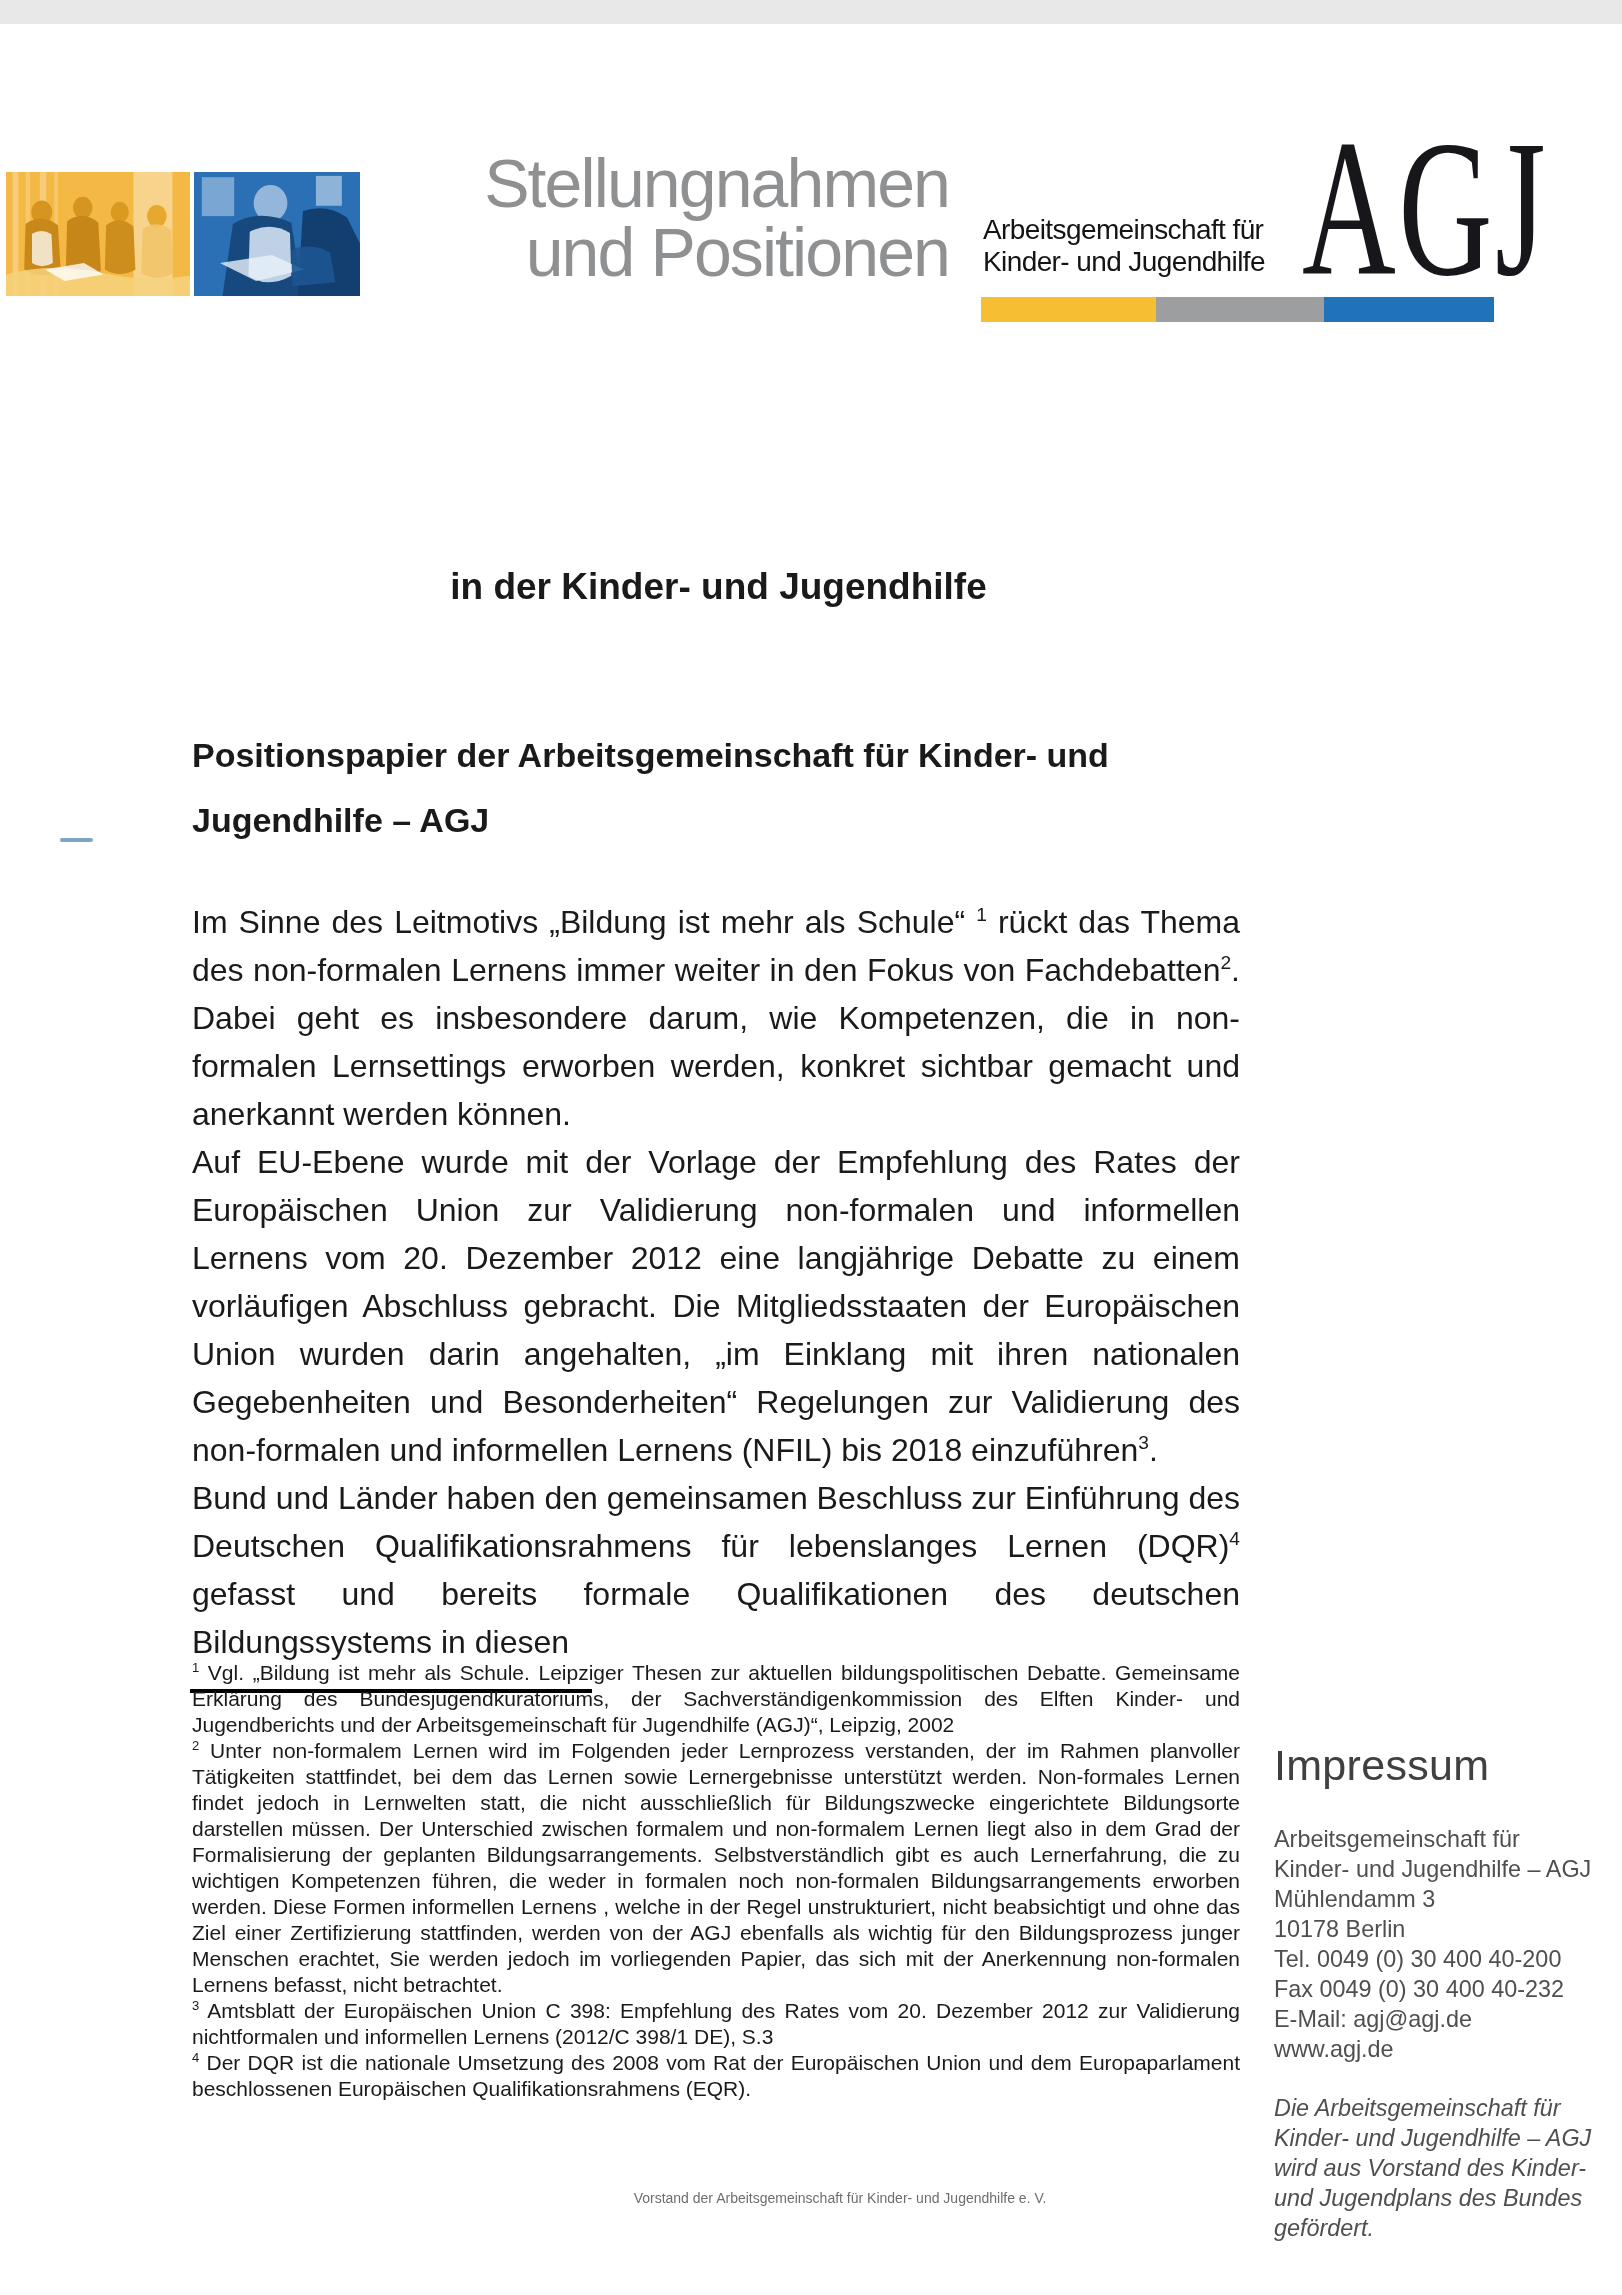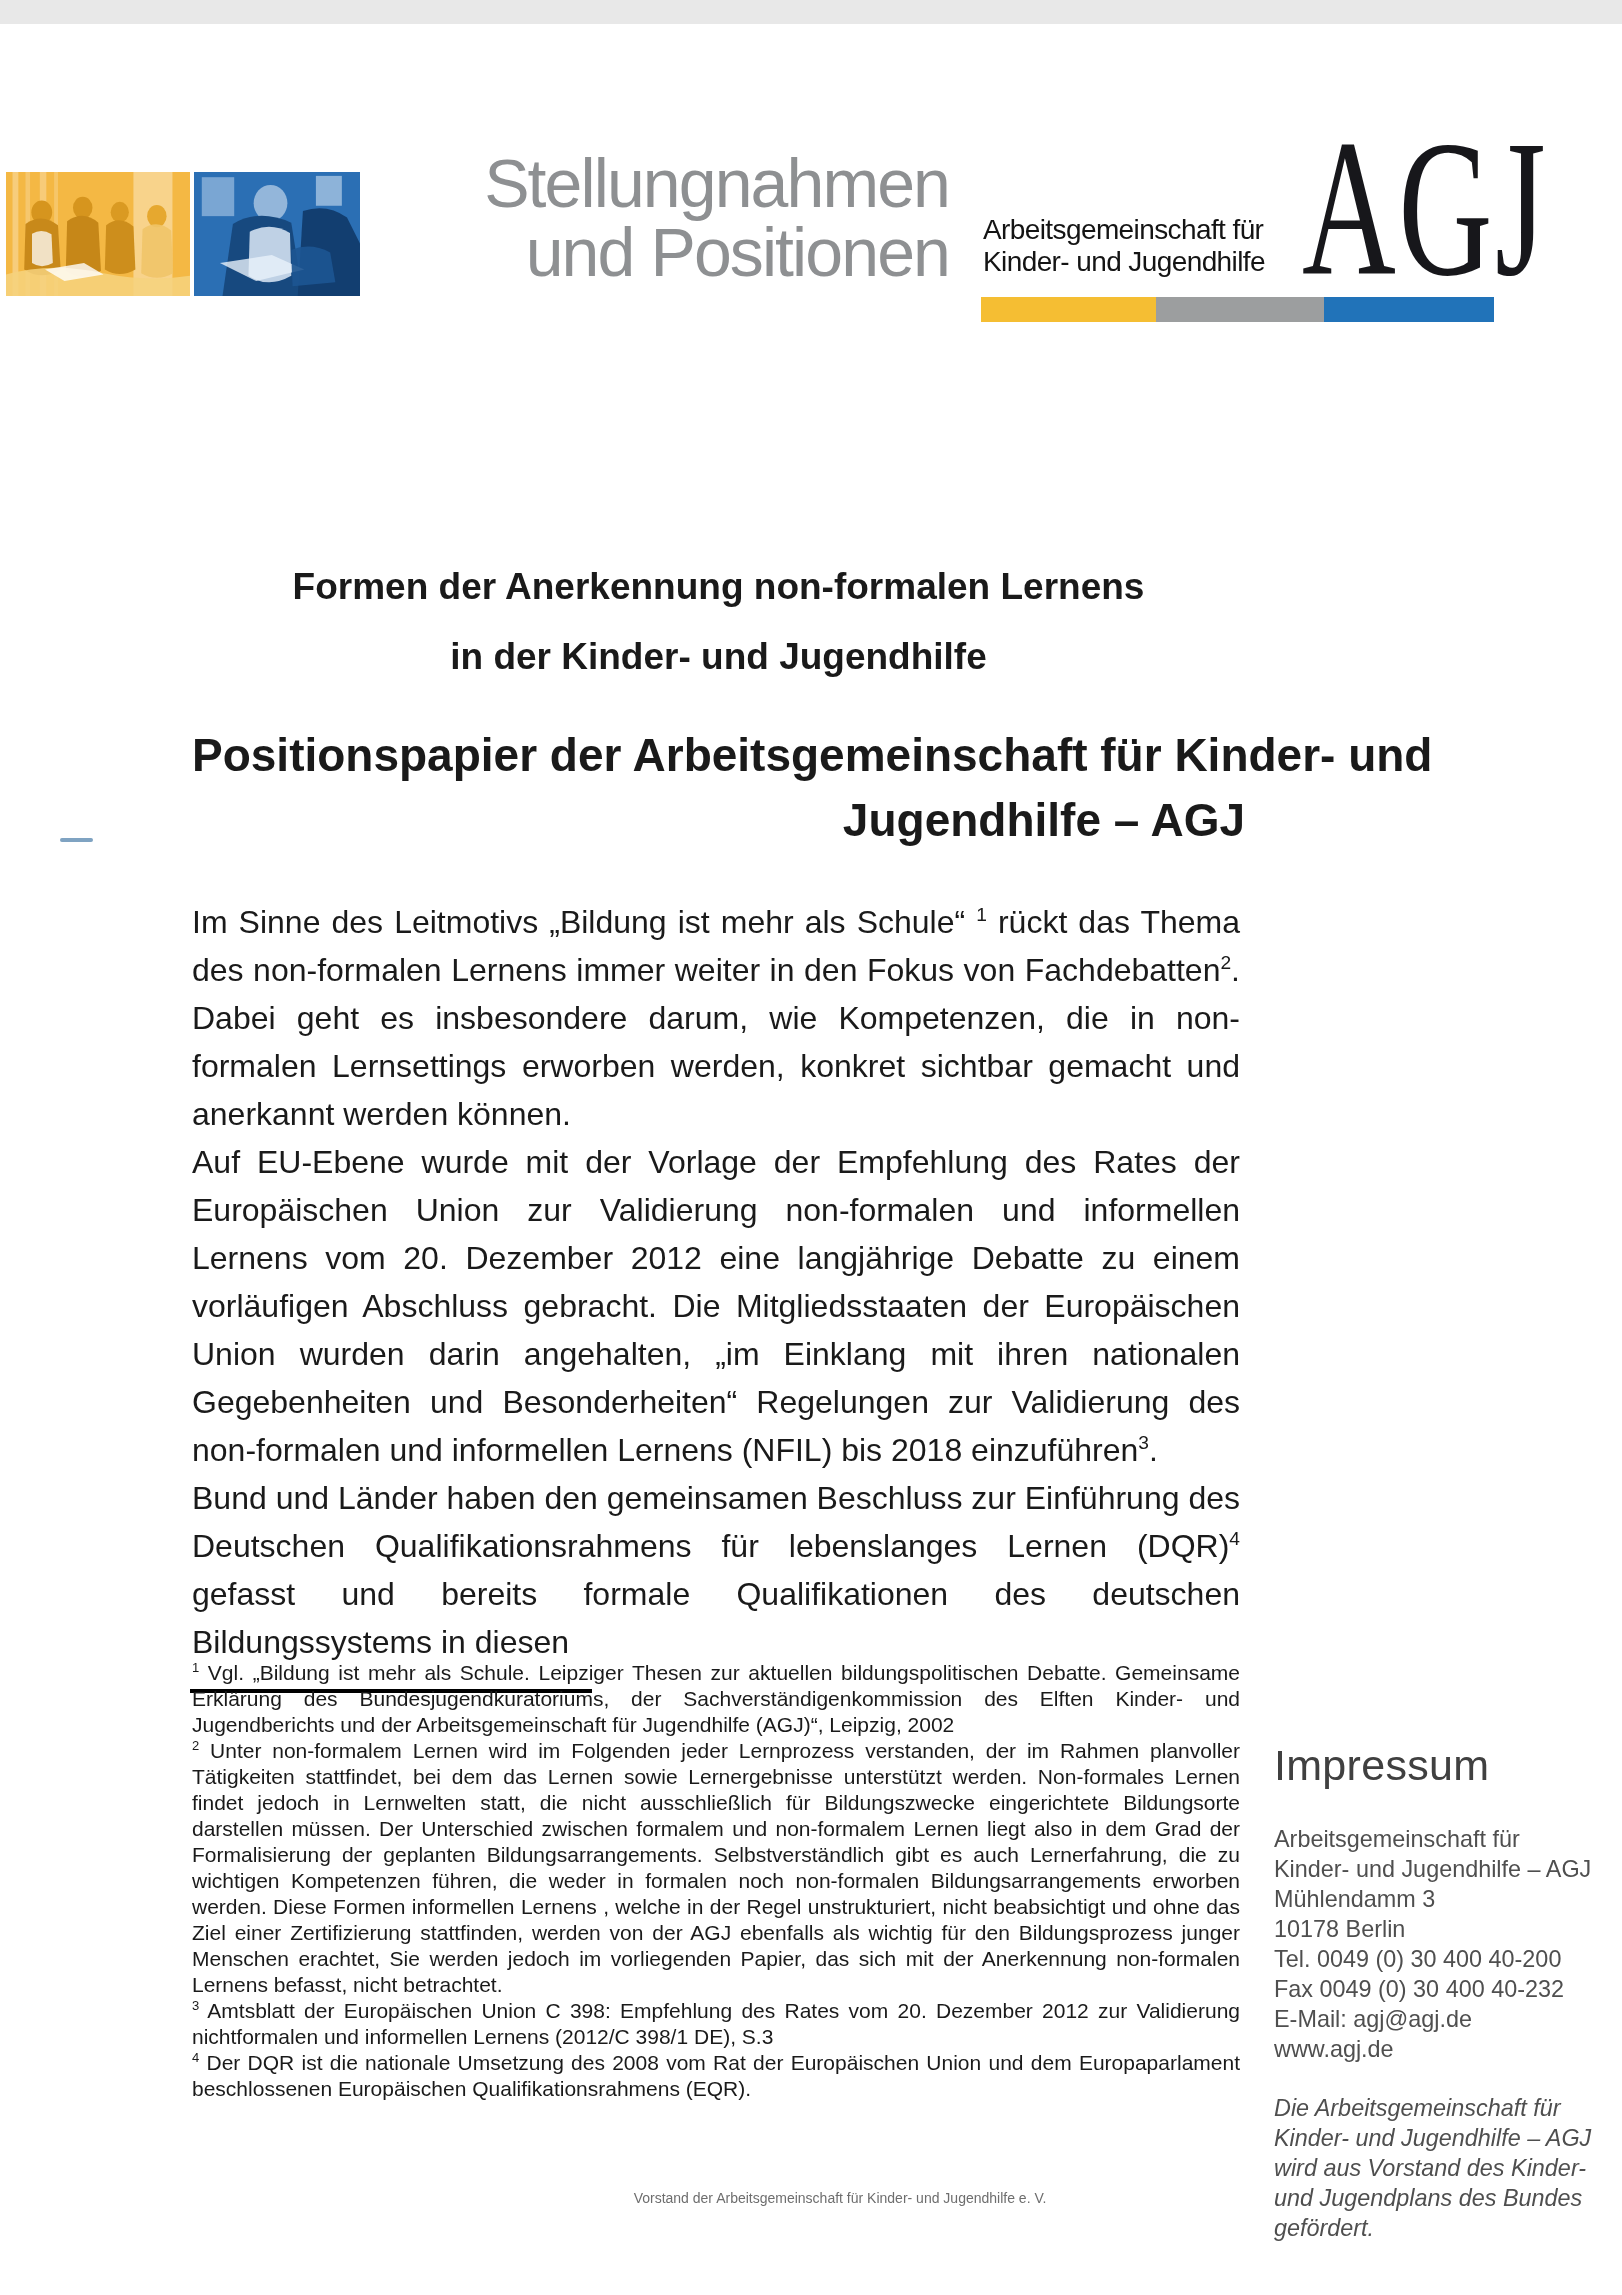--- a/index.html
+++ b/index.html
@@ -50,21 +50,21 @@
   .margin-dash { position:absolute; left:60px; top:814px; width:32.5px; height:3.9px; background:#7fa3c2; border-radius:1.9px; }
 
   
   .doc-title {
     position:absolute; left:192px; top:528px; width:1053px;
     text-align:center; font-weight:bold; font-size:37px; line-height:70px;
     white-space:nowrap;
   }
   .doc-subtitle {
     position:absolute; left:192px; top:699px; width:1053px;
-    text-align:right; font-weight:bold; font-size:46px; line-height:65px;
+    text-align:left; font-weight:bold; font-size:34px; line-height:65px;
     white-space:nowrap;
   }
 
   
   .body-text {
     position:absolute; left:192px; top:874px; width:1048px;
     font-size:32px; line-height:48px; text-align:justify;
   }
   .body-text p { margin:0; }
   .body-text sup { font-size:60%; line-height:0; vertical-align:super; }
@@ -148,21 +148,20 @@
   <div class="agj-letters">AGJ</div>
   <div class="color-bar">
     <div class="seg" style="width:175px;background:#F5BE33"></div>
     <div class="seg" style="width:168px;background:#9C9E9F"></div>
     <div class="seg" style="width:170px;background:#2173B9"></div>
   </div>
 
   <div class="margin-dash"></div>
 
   <div class="doc-title">
-    <div>Formen der Anerkennung non-formalen Lernens</div>
     <div>in der Kinder- und Jugendhilfe</div>
   </div>
   <div class="doc-subtitle">
     <div>Positionspapier der Arbeitsgemeinschaft für Kinder- und</div>
     <div>Jugendhilfe – AGJ</div>
   </div>
 
   <div class="body-text">
     <p><span>Im Sinne des Leitmotivs „Bildung ist mehr als Schule“ </span><sup>1</sup><span> rückt das Thema des non-formalen Lernens immer weiter in den Fokus von Fachdebatten</span><sup>2</sup><span>. Dabei geht es insbesondere darum, wie Kompetenzen, die in non-formalen Lernsettings erworben werden, konkret sichtbar gemacht und anerkannt werden können.</span></p>
     <p><span>Auf EU-Ebene wurde mit der Vorlage der Empfehlung des Rates der Europäischen Union zur Validierung non-formalen und informellen Lernens vom 20. Dezember 2012 eine langjährige Debatte zu einem vorläufigen Abschluss gebracht. Die Mitgliedsstaaten der Europäischen Union wurden darin angehalten, „im Einklang mit ihren nationalen Gegebenheiten und Besonderheiten“ Regelungen zur Validierung des non-formalen und informellen Lernens (NFIL) bis 2018 einzuführen</span><sup>3</sup><span>.</span></p>

